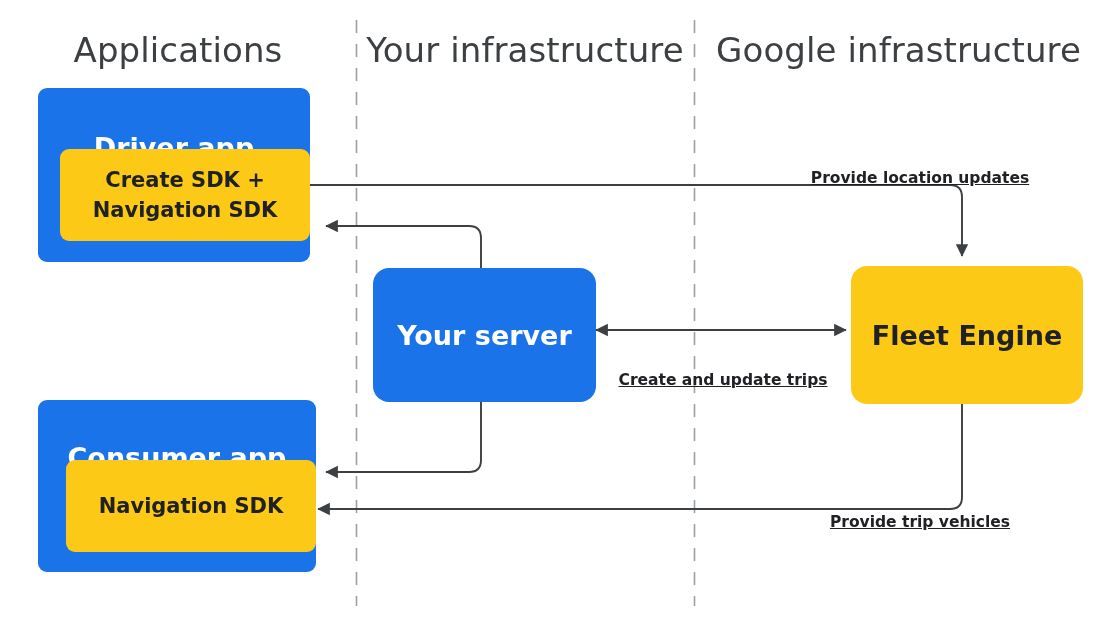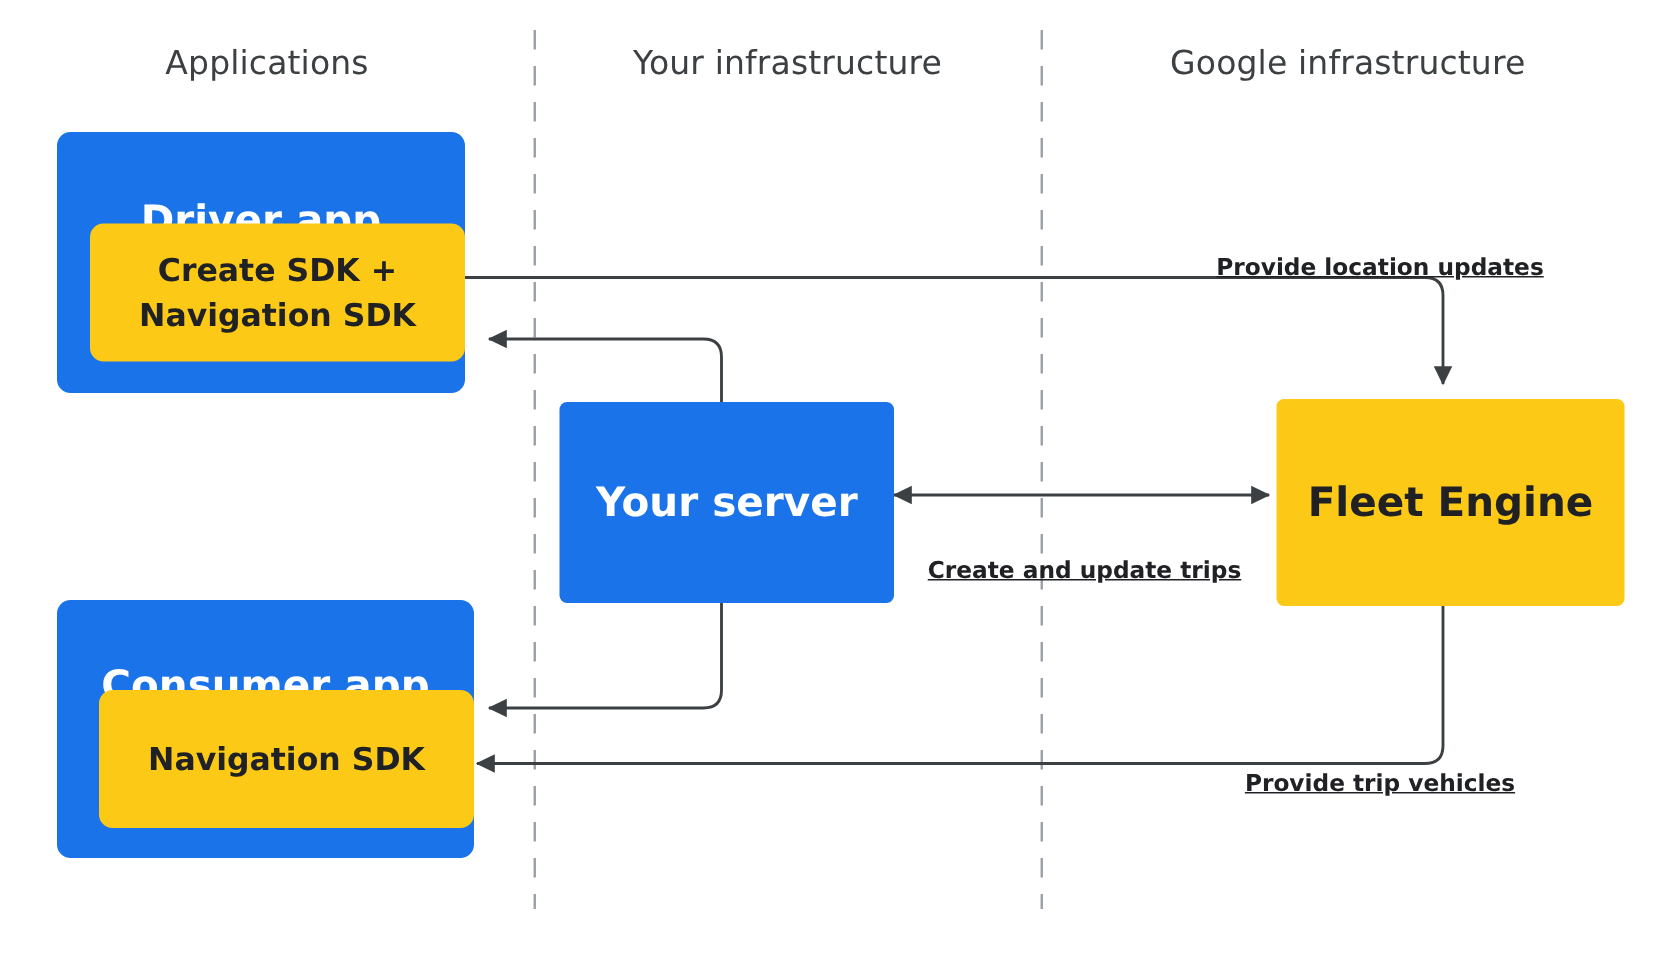--- a/index.html
+++ b/index.html
@@ -13,21 +13,21 @@
     height: 635px;
     background: #ffffff;
     font-family: "DejaVu Sans", sans-serif;
     overflow: hidden;
   }
 
   
   .zone-header {
     position: absolute;
     font-family: "DejaVu Sans", sans-serif;
-    font-size: 22px;
+    font-size: 34px;
     font-weight: 400;
     color: #3c4043;
     text-align: center;
     white-space: nowrap;
     letter-spacing: 0.1px;
   }
 
   
   #wires {
     position: absolute;
@@ -75,21 +75,21 @@
     font-weight: bold;
     font-size: 21px;
     line-height: 30px;
     white-space: nowrap;
     text-align: center;
   }
 
   
   .plain-box {
     position: absolute;
-    border-radius: 5px;
+    border-radius: 16px;
     display: flex;
     align-items: center;
     justify-content: center;
     box-sizing: border-box;
   }
   .plain-box .plain-label {
     font-family: "DejaVu Sans", sans-serif;
     font-weight: bold;
     font-size: 27px;
     white-space: nowrap;

